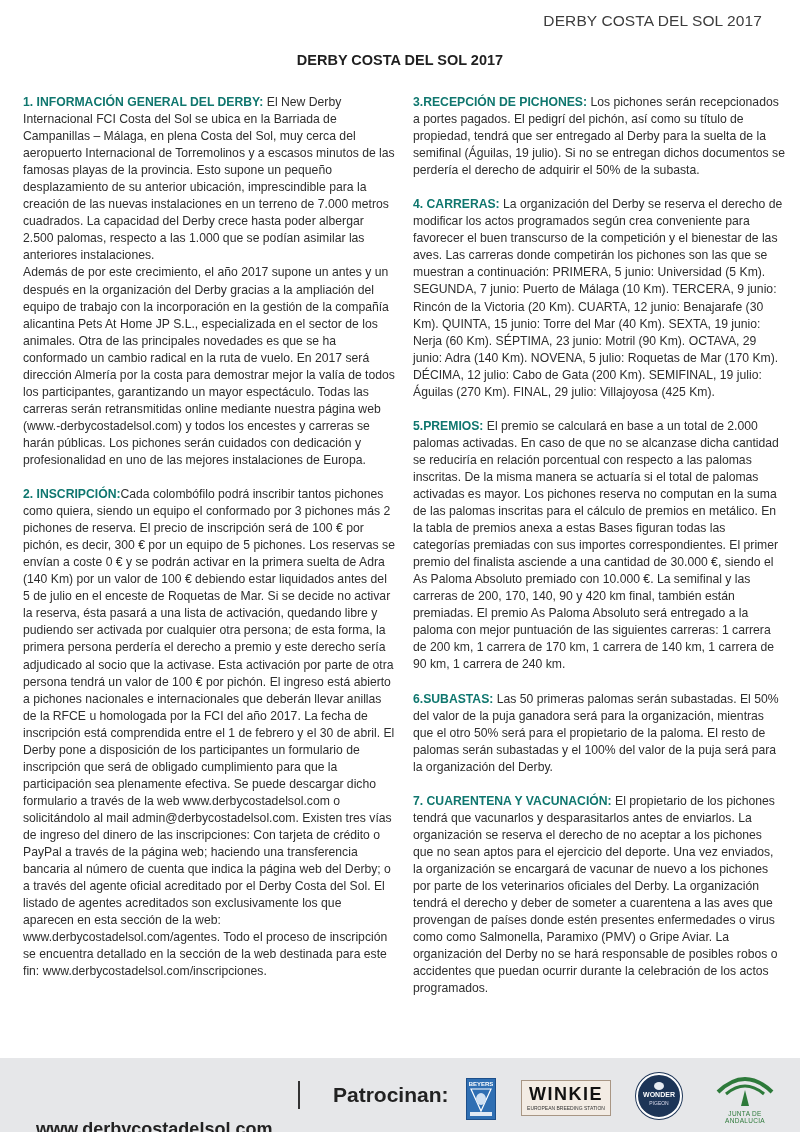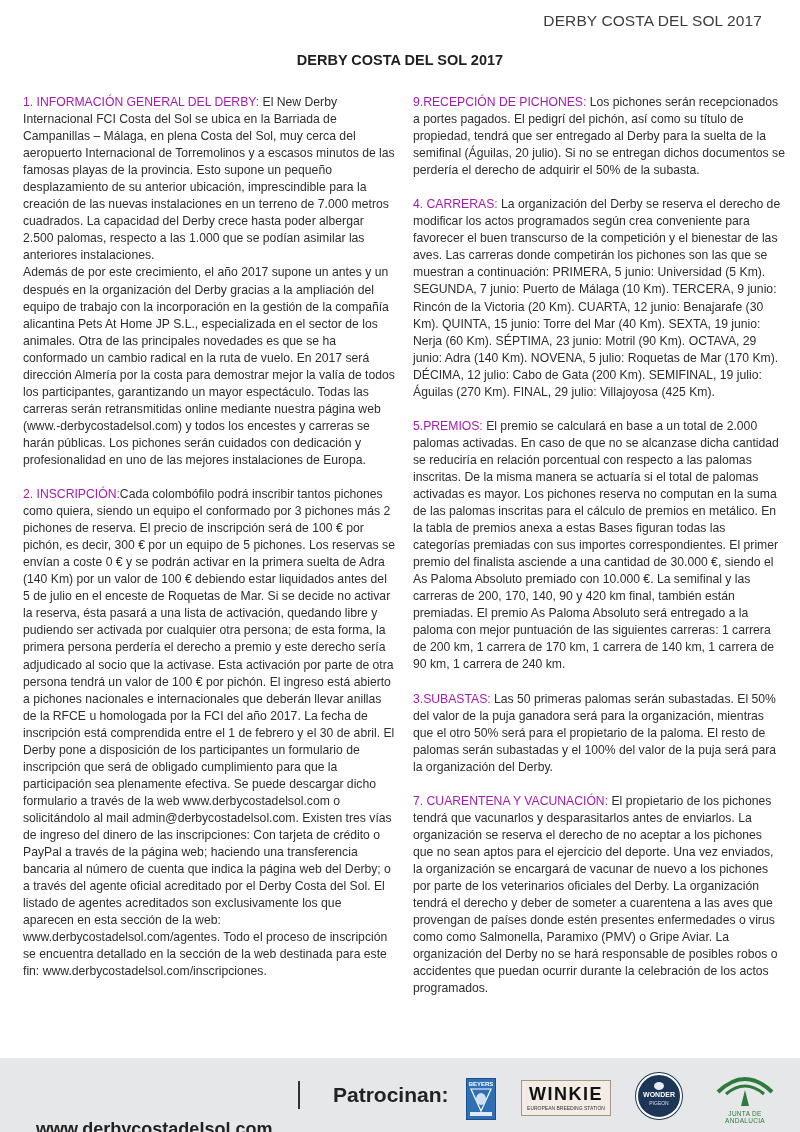--- a/index.html
+++ b/index.html
@@ -15,21 +15,21 @@
     position:absolute; top:52px; left:0; width:800px; text-align:center;
     font-size:14.5px; font-weight:bold; color:#1f1f1f;
   }
   .col {
     position:absolute; top:94px; font-size:12.2px; line-height:17.05px; color:#2e2e2e;
   }
   .col.left { left:23px; width:372px; }
   .col.right { left:413px; width:372px; }
   .sec { margin:0 0 17px 0; }
   .sec p { margin:0; }
-  .sec-h { font-weight:normal; color:#a21caf; }
+  .sec-h { font-weight:bold; color:#0f766e; }
   .footer {
     position:absolute; left:0; top:1058px; width:800px; height:74px; background:#e6e7e9;
   }
   .footer-url {
     position:absolute; left:36px; top:25px; font-size:18px; font-weight:bold; color:#222;margin-top:36px;
   }
   .footer-sep { position:absolute; left:298px; top:23px; width:2px; height:28px; background:#333; }
   .footer-spon { position:absolute; left:333px; top:25px; font-size:21px; font-weight:bold; color:#222; }
   .logo { position:absolute;text-decoration:underline; }
   .logo-beyers { left:466px; top:1078px; width:28px; height:40px; background:#2f6fb3; border:1px solid #1d4f8a; }
@@ -54,30 +54,30 @@
     <p><span class="sec-h">1. INFORMACIÓN GENERAL DEL DERBY:</span><span> El New Derby Internacional FCI Costa del Sol se ubica en la Barriada de Campanillas – Málaga, en plena Costa del Sol, muy cerca del aeropuerto Internacional de Torremolinos y a escasos minutos de las famosas playas de la provincia. Esto supone un pequeño desplazamiento de su anterior ubicación, imprescindible para la creación de las nuevas instalaciones en un terreno de 7.000 metros cuadrados. La capacidad del Derby crece hasta poder albergar 2.500 palomas, respecto a las 1.000 que se podían asimilar las anteriores instalaciones.</span></p>
     <p>Además de por este crecimiento, el año 2017 supone un antes y un después en la organización del Derby gracias a la ampliación del equipo de trabajo con la incorporación en la gestión de la compañía alicantina Pets At Home JP S.L., especializada en el sector de los animales. Otra de las principales novedades es que se ha conformado un cambio radical en la ruta de vuelo. En 2017 será dirección Almería por la costa para demostrar mejor la valía de todos los participantes, garantizando un mayor espectáculo. Todas las carreras serán retransmitidas online mediante nuestra página web (www.-derbycostadelsol.com) y todos los encestes y carreras se harán públicas. Los pichones serán cuidados con dedicación y profesionalidad en uno de las mejores instalaciones de Europa.</p>
   </div>
   <div class="sec">
     <p><span class="sec-h">2. INSCRIPCIÓN:</span><span>Cada colombófilo podrá inscribir tantos pichones como quiera, siendo un equipo el conformado por 3 pichones más 2 pichones de reserva. El precio de inscripción será de 100 € por pichón, es decir, 300 € por un equipo de 5 pichones. Los reservas se envían a coste 0 € y se podrán activar en la primera suelta de Adra (140 Km) por un valor de 100 € debiendo estar liquidados antes del 5 de julio en el enceste de Roquetas de Mar. Si se decide no activar la reserva, ésta pasará a una lista de activación, quedando libre y pudiendo ser activada por cualquier otra persona; de esta forma, la primera persona perdería el derecho a premio y este derecho sería adjudicado al socio que la activase. Esta activación por parte de otra persona tendrá un valor de 100 € por pichón. El ingreso está abierto a pichones nacionales e internacionales que deberán llevar anillas de la RFCE u homologada por la FCI del año 2017. La fecha de inscripción está comprendida entre el 1 de febrero y el 30 de abril. El Derby pone a disposición de los participantes un formulario de inscripción que será de obligado cumplimiento para que la participación sea plenamente efectiva. Se puede descargar dicho formulario a través de la web www.derbycostadelsol.com o solicitándolo al mail admin@derbycostadelsol.com. Existen tres vías de ingreso del dinero de las inscripciones: Con tarjeta de crédito o PayPal a través de la página web; haciendo una transferencia bancaria al número de cuenta que indica la página web del Derby; o a través del agente oficial acreditado por el Derby Costa del Sol. El listado de agentes acreditados son exclusivamente los que aparecen en esta sección de la web: www.derbycostadelsol.com/agentes. Todo el proceso de inscripción se encuentra detallado en la sección de la web destinada para este fin: www.derbycostadelsol.com/inscripciones.</span></p>
   </div>
 </div>
 
 <div class="col right">
   <div class="sec">
-    <p><span class="sec-h">9.RECEPCIÓN DE PICHONES:</span><span> Los pichones serán recepcionados a portes pagados. El pedigrí del pichón, así como su título de propiedad, tendrá que ser entregado al Derby para la suelta de la semifinal (Águilas, 20 julio). Si no se entregan dichos documentos se perdería el derecho de adquirir el 50% de la subasta.</span></p>
+    <p><span class="sec-h">3.RECEPCIÓN DE PICHONES:</span><span> Los pichones serán recepcionados a portes pagados. El pedigrí del pichón, así como su título de propiedad, tendrá que ser entregado al Derby para la suelta de la semifinal (Águilas, 19 julio). Si no se entregan dichos documentos se perdería el derecho de adquirir el 50% de la subasta.</span></p>
   </div>
   <div class="sec">
     <p><span class="sec-h">4. CARRERAS:</span><span> La organización del Derby se reserva el derecho de modificar los actos programados según crea conveniente para favorecer el buen transcurso de la competición y el bienestar de las aves. Las carreras donde competirán los pichones son las que se muestran a continuación: PRIMERA, 5 junio: Universidad (5 Km). SEGUNDA, 7 junio: Puerto de Málaga (10 Km). TERCERA, 9 junio: Rincón de la Victoria (20 Km). CUARTA, 12 junio: Benajarafe (30 Km). QUINTA, 15 junio: Torre del Mar (40 Km). SEXTA, 19 junio: Nerja (60 Km). SÉPTIMA, 23 junio: Motril (90 Km). OCTAVA, 29 junio: Adra (140 Km). NOVENA, 5 julio: Roquetas de Mar (170 Km). DÉCIMA, 12 julio: Cabo de Gata (200 Km). SEMIFINAL, 19 julio: Águilas (270 Km). FINAL, 29 julio: Villajoyosa (425 Km).</span></p>
   </div>
   <div class="sec">
     <p><span class="sec-h">5.PREMIOS:</span><span> El premio se calculará en base a un total de 2.000 palomas activadas. En caso de que no se alcanzase dicha cantidad se reduciría en relación porcentual con respecto a las palomas inscritas. De la misma manera se actuaría si el total de palomas activadas es mayor. Los pichones reserva no computan en la suma de las palomas inscritas para el cálculo de premios en metálico. En la tabla de premios anexa a estas Bases figuran todas las categorías premiadas con sus importes correspondientes. El primer premio del finalista asciende a una cantidad de 30.000 €, siendo el As Paloma Absoluto premiado con 10.000 €. La semifinal y las carreras de 200, 170, 140, 90 y 420 km final, también están premiadas. El premio As Paloma Absoluto será entregado a la paloma con mejor puntuación de las siguientes carreras: 1 carrera de 200 km, 1 carrera de 170 km, 1 carrera de 140 km, 1 carrera de 90 km, 1 carrera de 240 km.</span></p>
   </div>
   <div class="sec">
-    <p><span class="sec-h">3.SUBASTAS:</span><span> Las 50 primeras palomas serán subastadas. El 50% del valor de la puja ganadora será para la organización, mientras que el otro 50% será para el propietario de la paloma. El resto de palomas serán subastadas y el 100% del valor de la puja será para la organización del Derby.</span></p>
+    <p><span class="sec-h">6.SUBASTAS:</span><span> Las 50 primeras palomas serán subastadas. El 50% del valor de la puja ganadora será para la organización, mientras que el otro 50% será para el propietario de la paloma. El resto de palomas serán subastadas y el 100% del valor de la puja será para la organización del Derby.</span></p>
   </div>
   <div class="sec">
     <p><span class="sec-h">7. CUARENTENA Y VACUNACIÓN:</span><span> El propietario de los pichones tendrá que vacunarlos y desparasitarlos antes de enviarlos. La organización se reserva el derecho de no aceptar a los pichones que no sean aptos para el ejercicio del deporte. Una vez enviados, la organización se encargará de vacunar de nuevo a los pichones por parte de los veterinarios oficiales del Derby. La organización tendrá el derecho y deber de someter a cuarentena a las aves que provengan de países donde estén presentes enfermedades o virus como como Salmonella, Paramixo (PMV) o Gripe Aviar. La organización del Derby no se hará responsable de posibles robos o accidentes que puedan ocurrir durante la celebración de los actos programados.</span></p>
   </div>
 </div>
 
 <div class="footer">
   <div class="footer-url">www.derbycostadelsol.com</div>
   <div class="footer-sep"></div>
   <div class="footer-spon">Patrocinan:</div>

